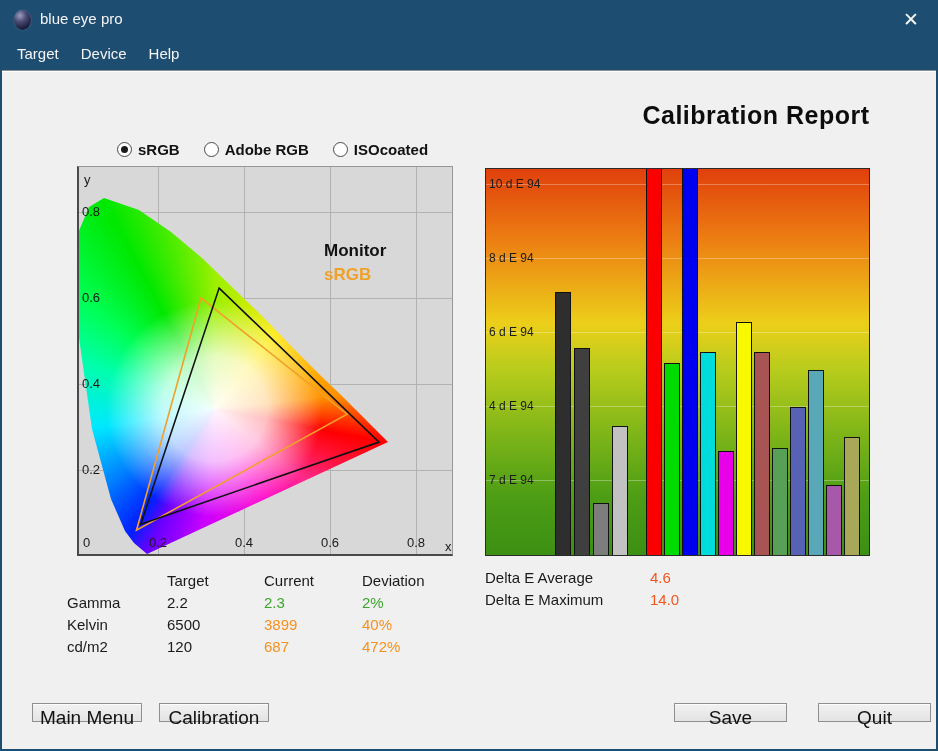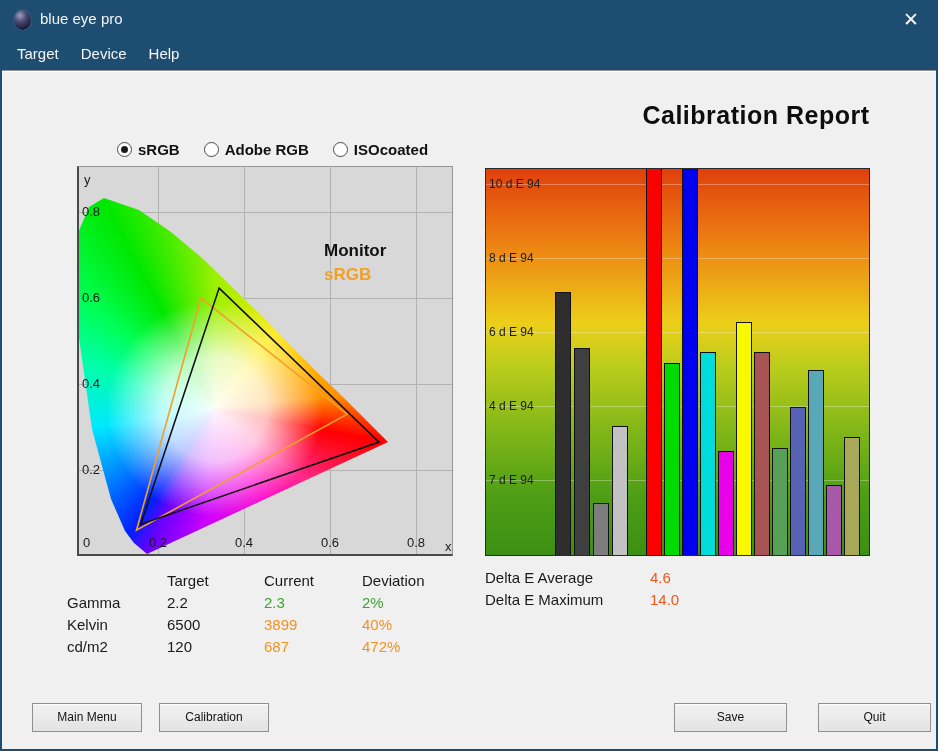--- a/index.html
+++ b/index.html
@@ -54,22 +54,22 @@
   .res-c1{width:97px;}
   .res-c2{width:98px;}
   .res-c3{width:95px;}
   .res-head{color:#1a1a1a;}
   
   .summary{position:absolute;left:483px;top:498px;font-size:15px;color:#1a1a1a;}
   .sum-row{display:flex;height:22px;align-items:flex-start;}
   .sum-label{width:165px;}
   .sum-val{font-weight:400;}
   
-  .btn{position:absolute;top:632px;height:29px;background:linear-gradient(180deg,#f2f2f2,#e3e3e3);
-    border:1px solid #8f8f8f;font-size:12px;color:#111;text-align:center;line-height:27px;
+  .btn{position:absolute;top:632px;height:19px;background:linear-gradient(180deg,#f2f2f2,#e3e3e3);
+    border:1px solid #8f8f8f;font-size:19px;color:#111;text-align:center;line-height:27px;
     font-family:"Liberation Sans",sans-serif;box-shadow:0 1px 0 rgba(255,255,255,.8) inset;}
   #btn-main{left:30px;width:110px;}
   #btn-cal{left:157px;width:110px;}
   #btn-save{left:672px;width:113px;}
   #btn-quit{left:816px;width:113px;}
 </style>
 </head>
 <body>
 
 <div class="window">

